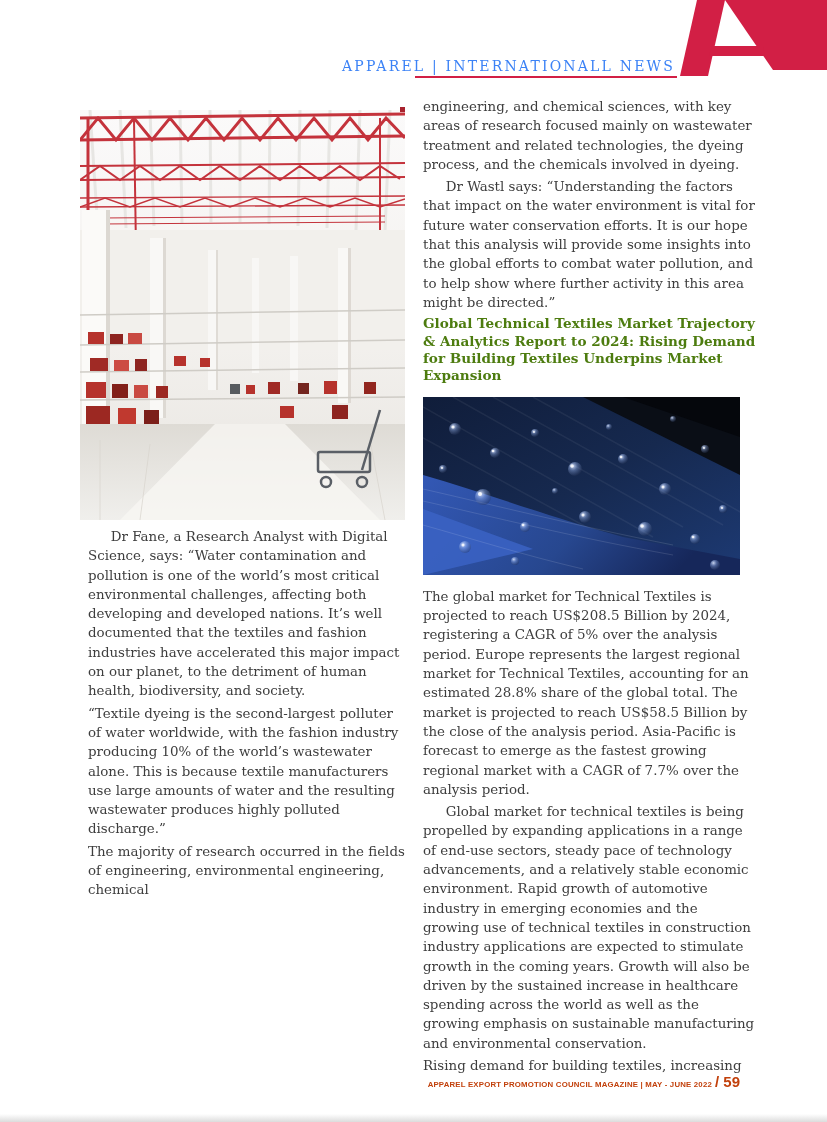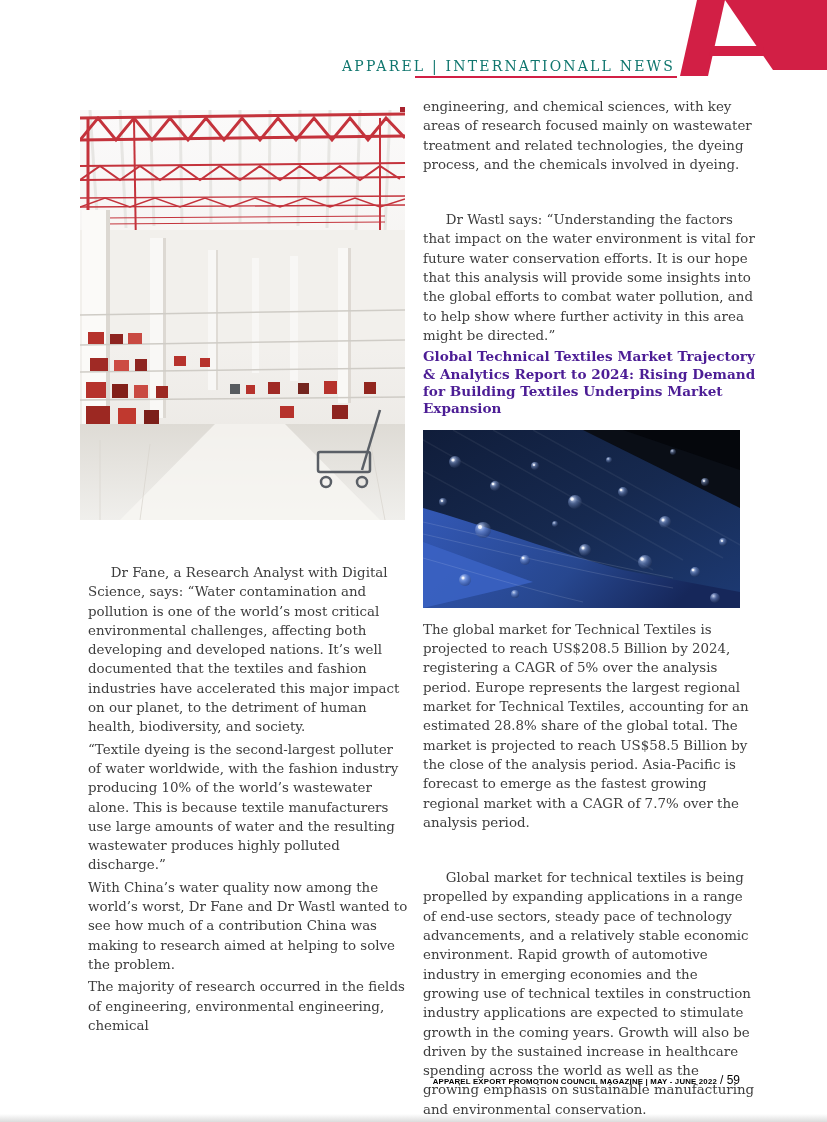--- a/index.html
+++ b/index.html
@@ -3,52 +3,52 @@
 <meta charset="utf-8">
 <style>
   html,body{margin:0;padding:0;background:#ffffff;}
   .page{
     position:relative;width:827px;height:1122px;background:#ffffff;overflow:hidden;
     font-family:"DejaVu Serif", serif;color:#3d3d3d;
   }
   
   .header-title{
     position:absolute;top:58px;right:152px;
-    font-size:14px;letter-spacing:2.2px;color:#0f766e;white-space:nowrap;
+    font-size:14px;letter-spacing:2.2px;color:#3b82f6;white-space:nowrap;
   }
   .header-rule{
     position:absolute;top:76px;left:415px;width:262px;height:2px;background:#d21f45;
   }
   .logo{position:absolute;top:0;right:0;width:157px;height:80px;}
   
   .col{position:absolute;font-size:13.4px;line-height:19.3px;text-align:left;}
   .col-left{left:88px;top:527px;width:320px;}
   .col-right{left:423px;top:97px;width:334px;}
   .col p{margin:0 0 3px 0;}
-  .col p.indent{text-indent:1.7em;margin-top:36px;}
+  .col p.indent{text-indent:1.7em;}
   .red-heading{
-    color:#4c1d95;font-weight:bold;font-size:13.6px;line-height:17.4px;
+    color:#4d7c0f;font-weight:bold;font-size:13.6px;line-height:17.4px;
     margin:4px 0 4px 0;
   }
   .photo-left{
     position:absolute;left:80px;top:110px;width:325px;height:410px;overflow:hidden;
   }
   .photo-right{
     display:block;width:317px;height:178px;margin:12px 0 12px 0;overflow:hidden;
   }
   .red-bullet{
     position:absolute;left:400px;top:107px;width:5px;height:5px;background:#a8232e;
   }
   
   .footer{
     position:absolute;top:1073px;right:87px;display:flex;align-items:baseline;gap:3px;
-    font-family:"Liberation Sans", sans-serif;color:#000000;white-space:nowrap;
+    font-family:"Liberation Sans", sans-serif;color:#c2410c;white-space:nowrap;
   }
   .footer-text{font-size:7.8px;font-weight:bold;letter-spacing:.2px;}
-  .page-num{font-size:12px;font-weight:normal;}
+  .page-num{font-size:15px;font-weight:bold;}
   .page-bottom-edge{
     position:absolute;left:0;bottom:0;width:100%;height:8px;
     background:linear-gradient(#ffffff,#dcdcdc);
   }
   svg{display:block;}
 </style>
 </head>
 <body>
 
 <div class="page">
@@ -180,21 +180,20 @@
           <circle cx="282" cy="372" r="5"></circle>
       </g>
     </svg>
   </div>
 
   <div class="red-bullet"></div>
 
   <div class="col col-left">
     <p class="indent">Dr Fane, a Research Analyst with Digital Science, says: “Water contamination and pollution is one of the world’s most critical environmental challenges, affecting both developing and developed nations. It’s well documented that the textiles and fashion industries have accelerated this major impact on our planet, to the detriment of human health, biodiversity, and society.</p>
     <p>“Textile dyeing is the second-largest polluter of water worldwide, with the fashion industry producing 10% of the world’s wastewater alone. This is because textile manufacturers use large amounts of water and the resulting wastewater produces highly polluted discharge.”</p>
-    <p>With China’s water quality now among the world’s worst, Dr Fane and Dr Wastl wanted to see how much of a contribution China was making to research aimed at helping to solve the problem.</p>
     <p>The majority of research occurred in the fields of engineering, environmental engineering, chemical</p>
   </div>
 
   <div class="col col-right">
     <p>engineering, and chemical sciences, with key areas of research focused mainly on wastewater treatment and related technologies, the dyeing process, and the chemicals involved in dyeing.</p>
     <p class="indent">Dr Wastl says: “Understanding the factors that impact on the water environment is vital for future water conservation efforts. It is our hope that this analysis will provide some insights into the global efforts to combat water pollution, and to help show where further activity in this area might be directed.”</p>
     <p class="red-heading">Global Technical Textiles Market Trajectory &amp; Analytics Report to 2024: Rising Demand for Building Textiles Underpins Market Expansion</p>
 
     <div class="photo-right">
       <svg width="317" height="178" viewBox="0 0 317 178">

